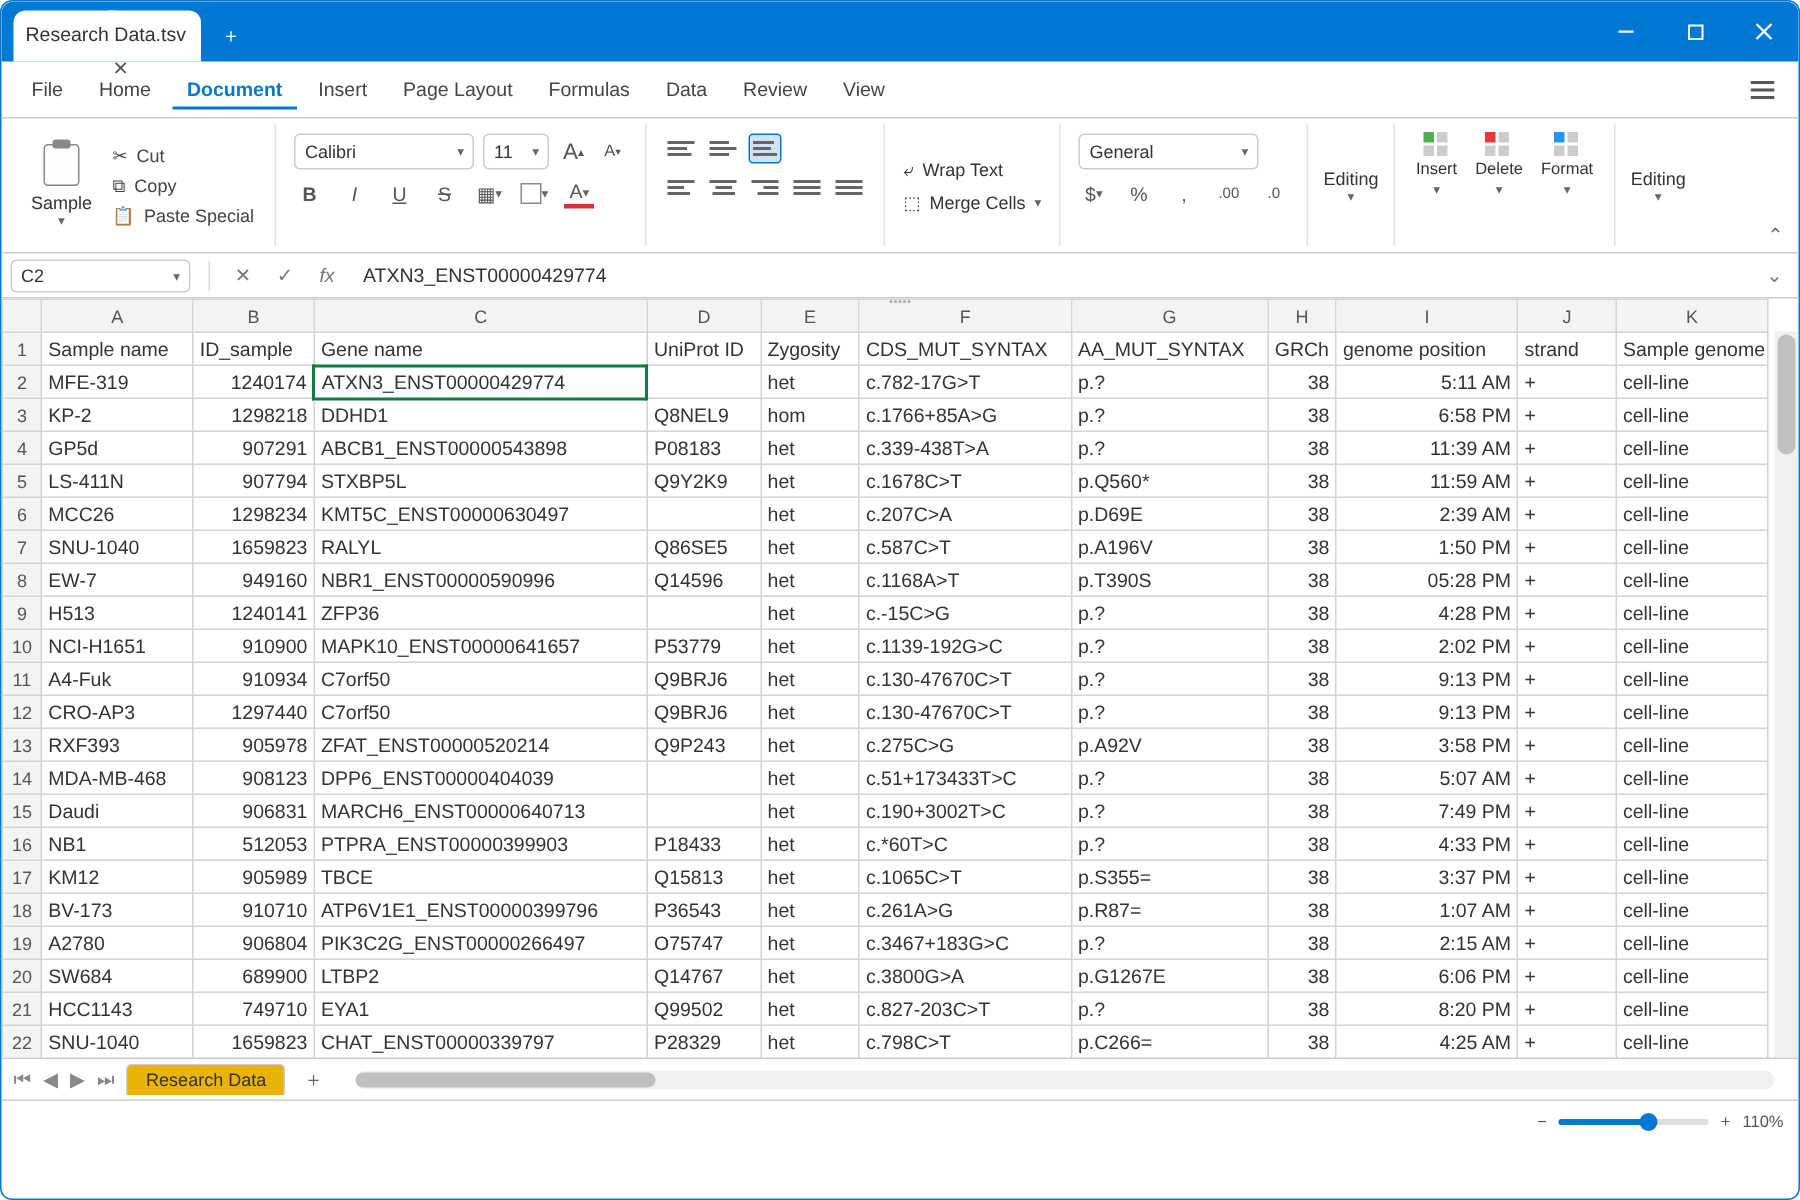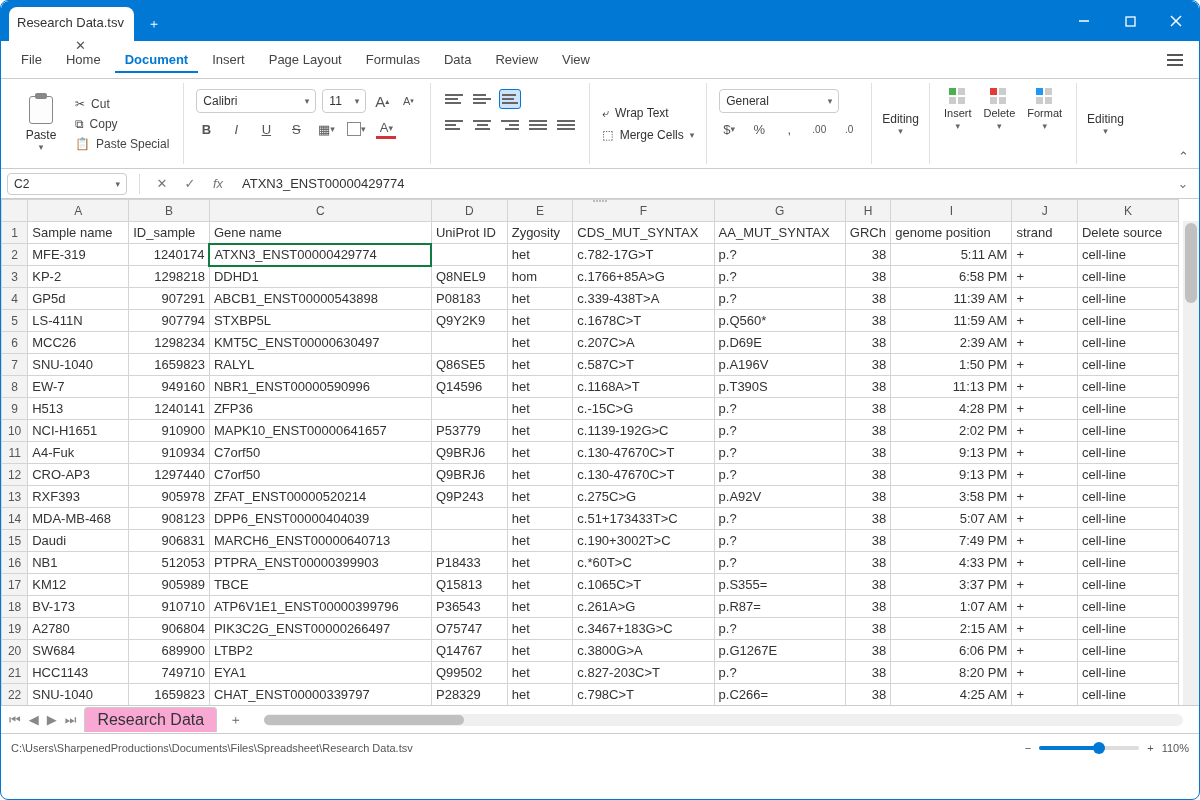--- a/index.html
+++ b/index.html
@@ -55,21 +55,21 @@
 th { background:#f3f3f3; text-align:center; color:#555; font-size:12px;}
 .row-hdr { background:#f3f3f3; text-align:center; color:#555; font-size:12px; width:26px;}
 .corner { background:#f3f3f3; width:26px;}
 td.num { text-align:right; }
 .sel-cell { border:2px solid #107c41 !important; position:relative;}
 .vscroll { position:absolute; right:0; top:22px; bottom:0; width:16px; background:#f0f0f0;}
 .vscroll .thumb{position:absolute; left:2px; right:2px; top:2px; height:80px; background:#c0c0c0; border-radius:6px;}
 .sheet-tabs { height:28px; border-top:1px solid #ccc; display:flex; align-items:center; padding:0 6px; gap:6px;}
 .nav-btns { display:flex; gap:4px; color:#888;}
 .nav-btns span{cursor:pointer; padding:0 2px;}
-.sheet-tab { padding:3px 12px; border:1px solid #ccc; border-bottom:none; border-radius:4px 4px 0 0; font-size:16px; background:#f9a8d4; cursor:pointer;}
+.sheet-tab { padding:3px 12px; border:1px solid #ccc; border-bottom:none; border-radius:4px 4px 0 0; font-size:12px; background:#eab308; cursor:pointer;}
 .sheet-add { cursor:pointer; color:#666; padding:0 6px;}
 .hscroll { flex:1; height:12px; background:#f0f0f0; border-radius:6px; margin:0 10px; position:relative;}
 .hscroll .thumb{position:absolute; left:0; width:200px; top:1px; bottom:1px; background:#c0c0c0; border-radius:6px;}
 .statusbar { height:28px; border-top:1px solid #ccc; display:flex; align-items:center; padding:0 10px; font-size:11px; color:#555;}
 .zoom { margin-left:auto; display:flex; align-items:center; gap:8px;}
 .zoom-track { width:100px; height:4px; background:#ddd; border-radius:2px; position:relative;}
 .zoom-track .fill{position:absolute;left:0;top:0;bottom:0;width:60%;background:#0078d4;border-radius:2px;}
 .zoom-track .knob{position:absolute;left:60%;top:50%;transform:translate(-50%,-50%);width:12px;height:12px;background:#0078d4;border-radius:50%;}
 .chev { font-size:9px; color:#666;}
 svg { display:block; }
@@ -120,21 +120,21 @@
         <line x1="0" y1="6" x2="16" y2="6" stroke="#555" stroke-width="2"></line>
         <line x1="0" y1="11" x2="16" y2="11" stroke="#555" stroke-width="2"></line>
       </svg>
     </div>
   </div>
 
 <div class="ribbon">
   <div class="ribbon-group">
     <div class="paste-btn">
       <div class="ic"></div>
-      <span style="font-size:12px;margin-top:4px;">Paste</span>
+      <span style="font-size:12px;margin-top:4px;">Sample</span>
       <span class="chev">▾</span>
     </div>
     <div class="clip-list">
       <div>
           <span>✂</span>
           <span>Cut</span>
         </div>
       <div>
           <span>⧉</span>
           <span>Copy</span>
@@ -342,21 +342,21 @@
           <td>Sample name</td>
           <td>ID_sample</td>
           <td>Gene name</td>
           <td>UniProt ID</td>
           <td>Zygosity</td>
           <td>CDS_MUT_SYNTAX</td>
           <td>AA_MUT_SYNTAX</td>
           <td>GRCh</td>
           <td>genome position</td>
           <td>strand</td>
-          <td>Delete source</td>
+          <td>Sample genome</td>
         </tr>
       </tbody>
       <tbody>
         <tr>
           <td class="row-hdr">2</td>
           <td class="">MFE-319</td>
           <td class="num">1240174</td>
           <td class=" sel-cell">ATXN3_ENST00000429774</td>
           <td class=""></td>
           <td class="">het</td>
@@ -452,21 +452,21 @@
         <tr>
           <td class="row-hdr">8</td>
           <td class="">EW-7</td>
           <td class="num">949160</td>
           <td class="">NBR1_ENST00000590996</td>
           <td class="">Q14596</td>
           <td class="">het</td>
           <td class="">c.1168A&gt;T</td>
           <td class="">p.T390S</td>
           <td class="num">38</td>
-          <td class="num">11:13 PM</td>
+          <td class="num">05:28 PM</td>
           <td class="">+</td>
           <td class="">cell-line</td>
         </tr>
       </tbody>
       <tbody>
         <tr>
           <td class="row-hdr">9</td>
           <td class="">H513</td>
           <td class="num">1240141</td>
           <td class="">ZFP36</td>
@@ -702,21 +702,20 @@
     <span>⏭</span>
   </div>
   <div class="sheet-tab">Research Data</div>
   <span class="sheet-add">＋</span>
   <div class="hscroll">
       <div class="thumb"></div>
     </div>
 </div>
 
 <div class="statusbar">
-  <span>C:\Users\SharpenedProductions\Documents\Files\Spreadsheet\Research Data.tsv</span>
   <div class="zoom">
     <span>−</span>
     <div class="zoom-track">
         <div class="fill"></div>
         <div class="knob"></div>
       </div>
     <span>+</span>
     <span>110%</span>
   </div>
 </div>

